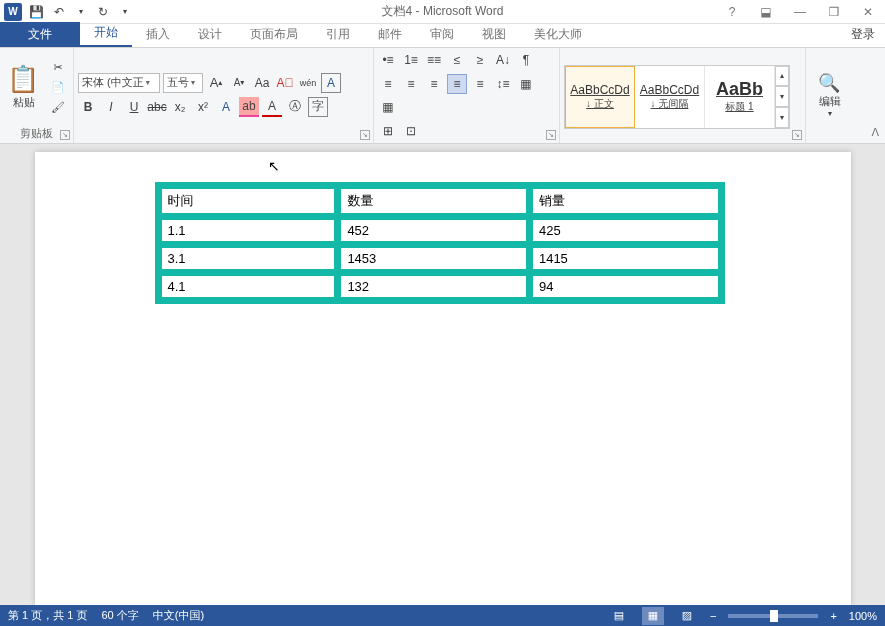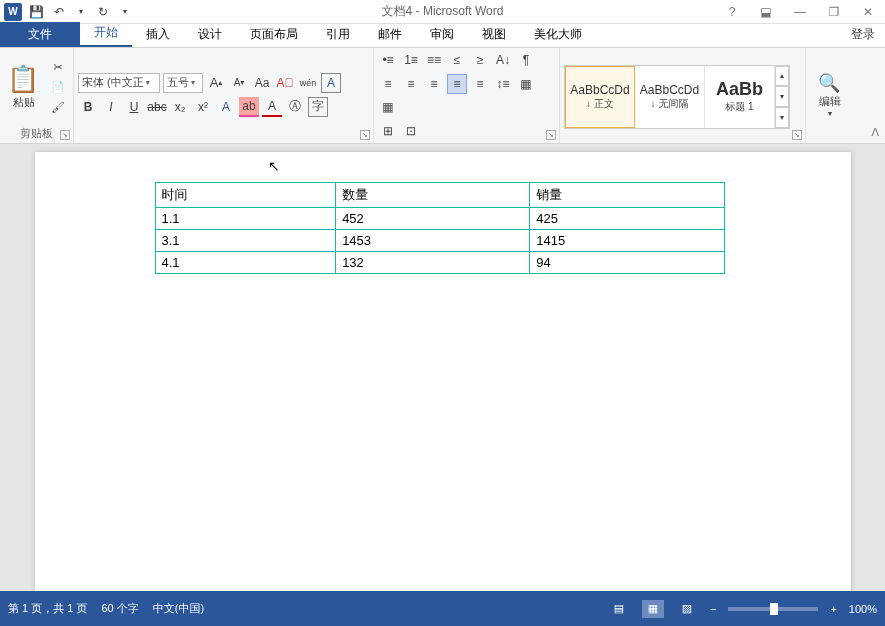--- a/index.html
+++ b/index.html
@@ -10,21 +10,21 @@
 .word-icon { width: 18px; height: 18px; background: #2b579a; color: #fff; font-size: 10px; font-weight: bold; display: flex; align-items: center; justify-content: center; margin: 0 4px; border-radius: 2px; }
 .qat { display: flex; align-items: center; }
 .qat-btn { width: 22px; height: 22px; display: flex; align-items: center; justify-content: center; color: #444; cursor: pointer; }
 .title-text { position: absolute; left: 50%; transform: translateX(-50%); font-size: 12px; color: #666; }
 .win-controls { margin-left: auto; display: flex; }
 .win-btn { width: 34px; height: 22px; display: flex; align-items: center; justify-content: center; color: #777; cursor: pointer; }
 
 
 .tabbar { height: 24px; background: #fff; display: flex; align-items: flex-end; border-bottom: 1px solid #d4d4d4; }
 .tab-file { background: #2b579a; color: #fff; padding: 4px 28px; font-size: 12px; cursor: pointer; }
-.tab { padding: 4px 14px; font-size: 12px; color: #000000; cursor: pointer; }
+.tab { padding: 4px 14px; font-size: 12px; color: #737373; cursor: pointer; }
 .tab.active { color: #2b579a; border-bottom: 2px solid #2b579a; }
 .login { margin-left: auto; padding: 4px 10px; color: #444; font-size: 12px; cursor: pointer;}
 
 
 .ribbon { height: 96px; background: #f5f6f7; display: flex; border-bottom: 1px solid #d4d4d4; font-size: 11px; color: #444; }
 .group { border-right: 1px solid #e0e0e0; display: flex; flex-direction: column; padding: 2px 4px 0; position: relative;}
 .group-body { flex: 1; display: flex; align-items: center; gap: 4px; }
 .group-label { text-align: center; font-size: 11px; color: #666; padding: 2px 0; }
 .launcher { position: absolute; right: 3px; bottom: 3px; width: 10px; height: 10px; border: 1px solid #aaa; font-size: 7px; display:flex; align-items:center; justify-content:center; color:#777;}
 
@@ -34,38 +34,38 @@
 .sbtn { width: 20px; height: 18px; display: flex; align-items: center; justify-content: center; cursor: pointer; }
 
 .font-row { display: flex; align-items: center; gap: 3px; margin-bottom: 4px; flex-wrap: wrap;}
 .combo { border: 1px solid #bbb; height: 20px; font-size: 11px; background: #fff; display: flex; align-items: center; padding: 0 3px; }
 .combo .arr { margin-left: 2px; font-size: 8px; color: #666; }
 .ibtn { width: 20px; height: 20px; display: flex; align-items: center; justify-content: center; cursor: pointer; font-size: 12px; }
 .ibtn.box { border: 1px solid #888; }
 .font-col { display: flex; flex-direction: column; }
 
 .style-gallery { display: flex; border: 1px solid #ccc; background: #fff; height: 64px; }
-.style-item { width: 70px; border-right: 1px solid #e5e5e5; display: flex; flex-direction: column; align-items: center; justify-content: center; cursor: pointer; font-size: 10px; }
+.style-item { width: 70px; border-right: 1px solid #e5e5e5; display: flex; flex-direction: column; align-items: center; justify-content: center; cursor: pointer; font-size: 10px; text-decoration: underline; }
 .style-item.sel { border: 1px solid #f0b040; background: #fff7e8; }
 .style-preview { font-size: 12px; color: #333; }
 .style-preview.big { font-size: 18px; font-weight: bold; }
 .gal-scroll { width: 14px; display: flex; flex-direction: column; }
 .gal-scroll div { flex:1; border: 1px solid #ccc; font-size:8px; display:flex; align-items:center; justify-content:center;}
 
 .edit-col { display: flex; flex-direction: column; align-items: center; width: 40px; cursor: pointer;}
 
 
 .docarea { flex: 1; background: #e6e6e6; display: flex; justify-content: center; overflow: hidden; position: relative;}
 .page { width: 816px; background: #fff; box-shadow: 0 0 6px rgba(0,0,0,.2); margin-top: 8px; min-height: 440px; padding: 30px 120px; }
 table.doc-table { border-collapse: collapse; width: 570px; }
-table.doc-table td { border: 1px solid #14b8a6; padding: 3px 6px; font-size: 13px; margin-left: 18px; }
+table.doc-table td { border: 7px solid #14b8a6; padding: 3px 6px; font-size: 13px; margin-left: 18px; }
 .cursor-arrow { position: absolute; left: 268px; top: 14px; pointer-events: none; font-size: 14px; color: #000;}
 
 
-.status { height: 35px; background: #2b579a; color: #fff; display: flex; align-items: center; padding: 0 8px; font-size: 11px; }
+.status { height: 21px; background: #2b579a; color: #fff; display: flex; align-items: center; padding: 0 8px; font-size: 11px; }
 .status-left { display: flex; gap: 14px; }
 .status-right { margin-left: auto; display: flex; align-items: center; gap: 12px; }
 .view-btn { width: 22px; height: 18px; display:flex; align-items:center; justify-content:center; cursor:pointer;}
 .zoom-slider { width: 90px; height: 4px; background: #6d8bbf; position: relative; }
 .zoom-slider .thumb { width: 8px; height: 12px; background: #fff; position: absolute; left: 42px; top: -4px; }
 </style>
 </head>
 <body>
 
 <div class="titlebar">

